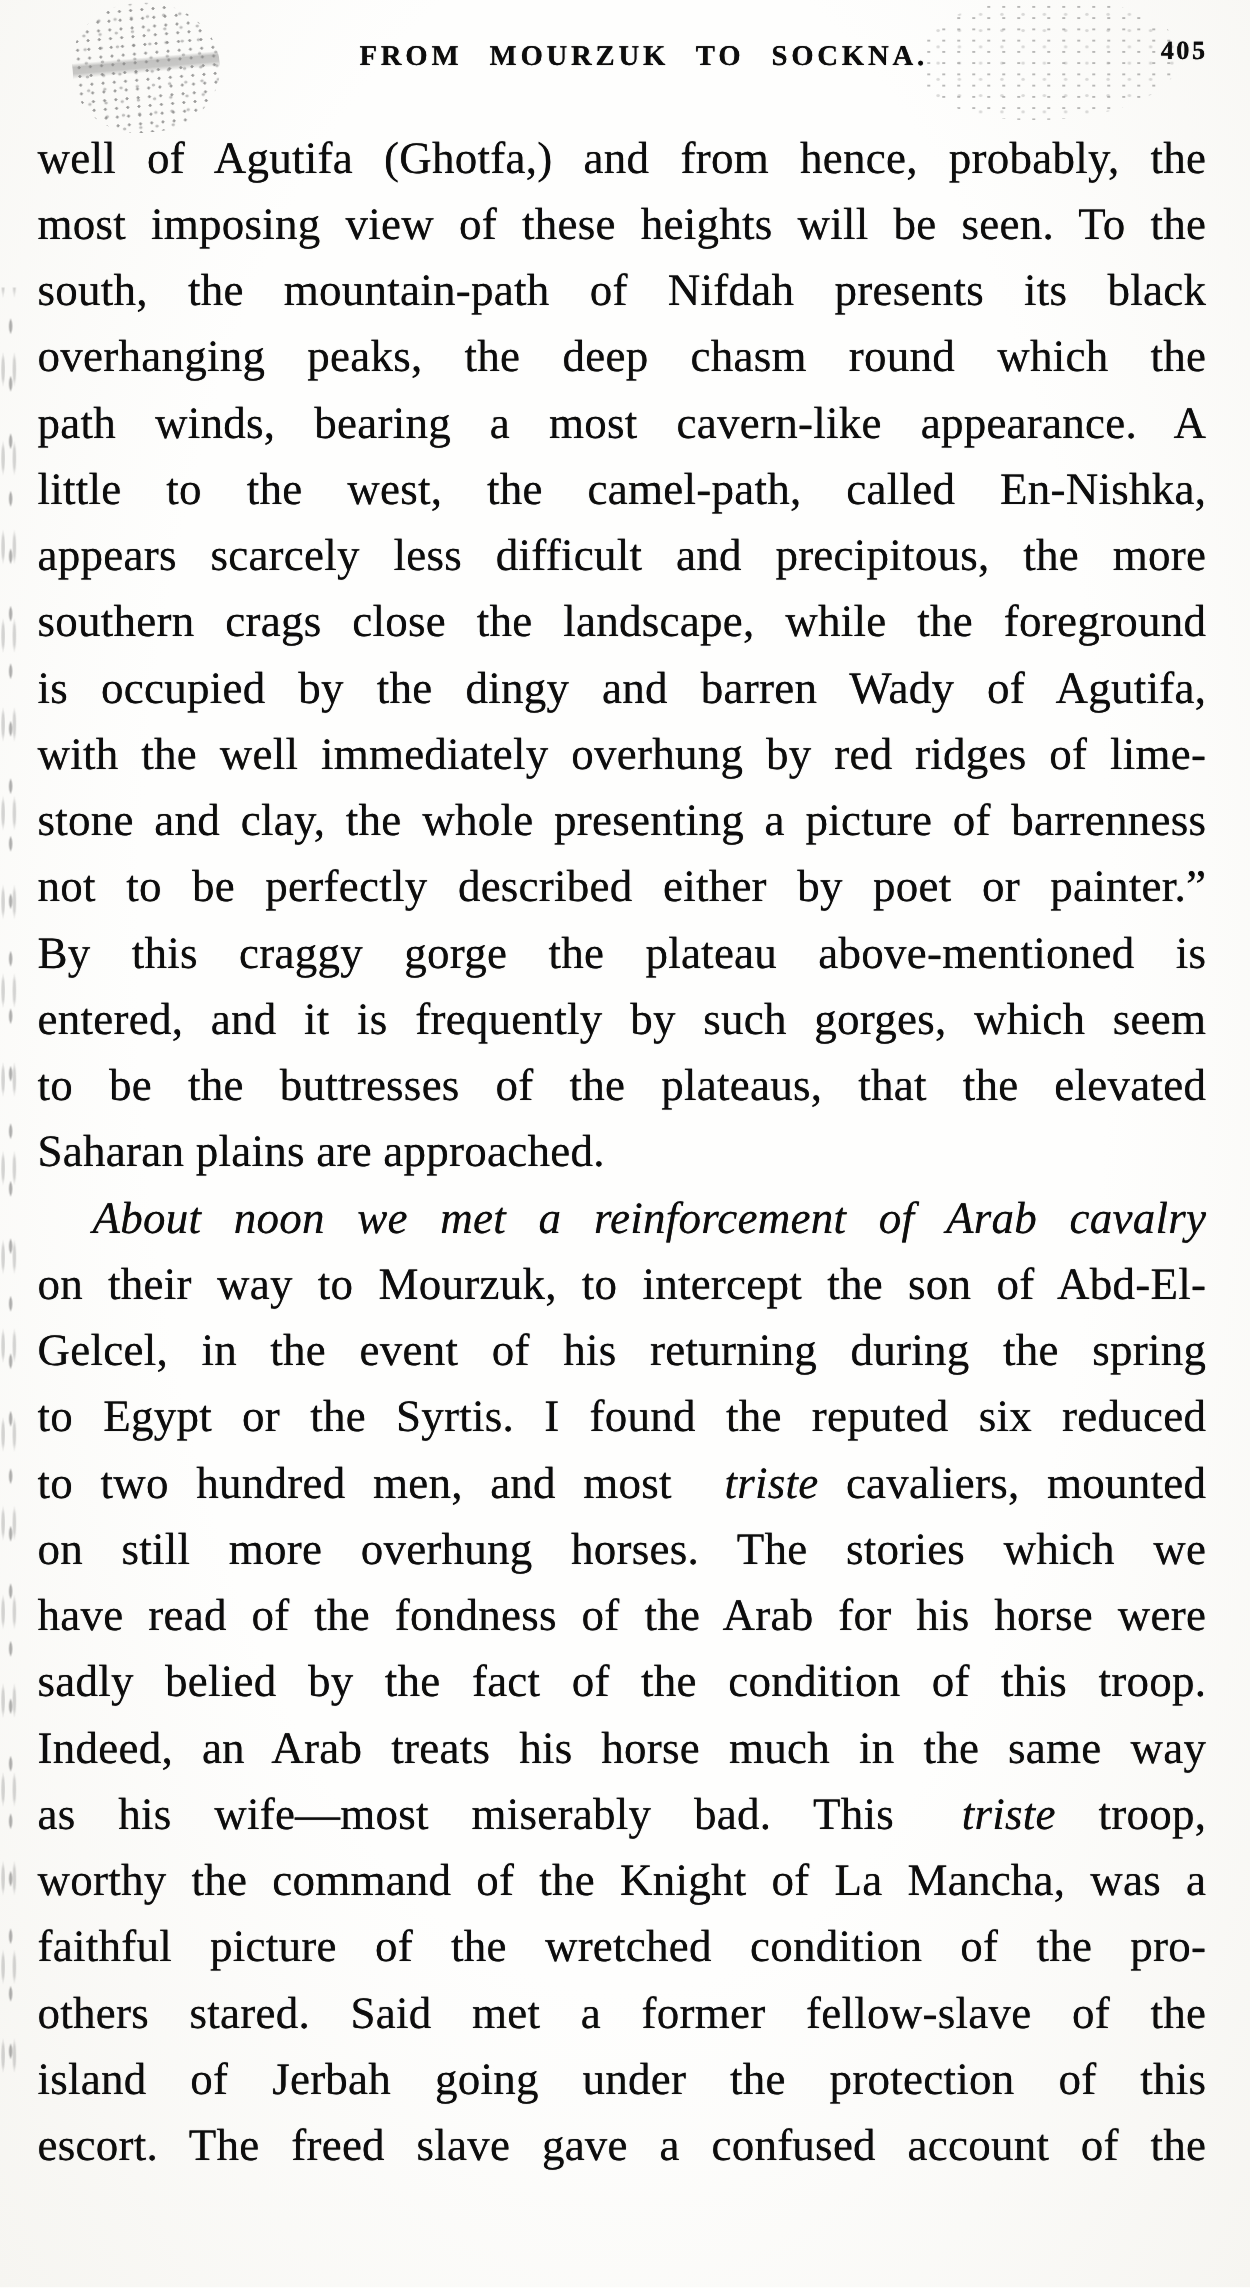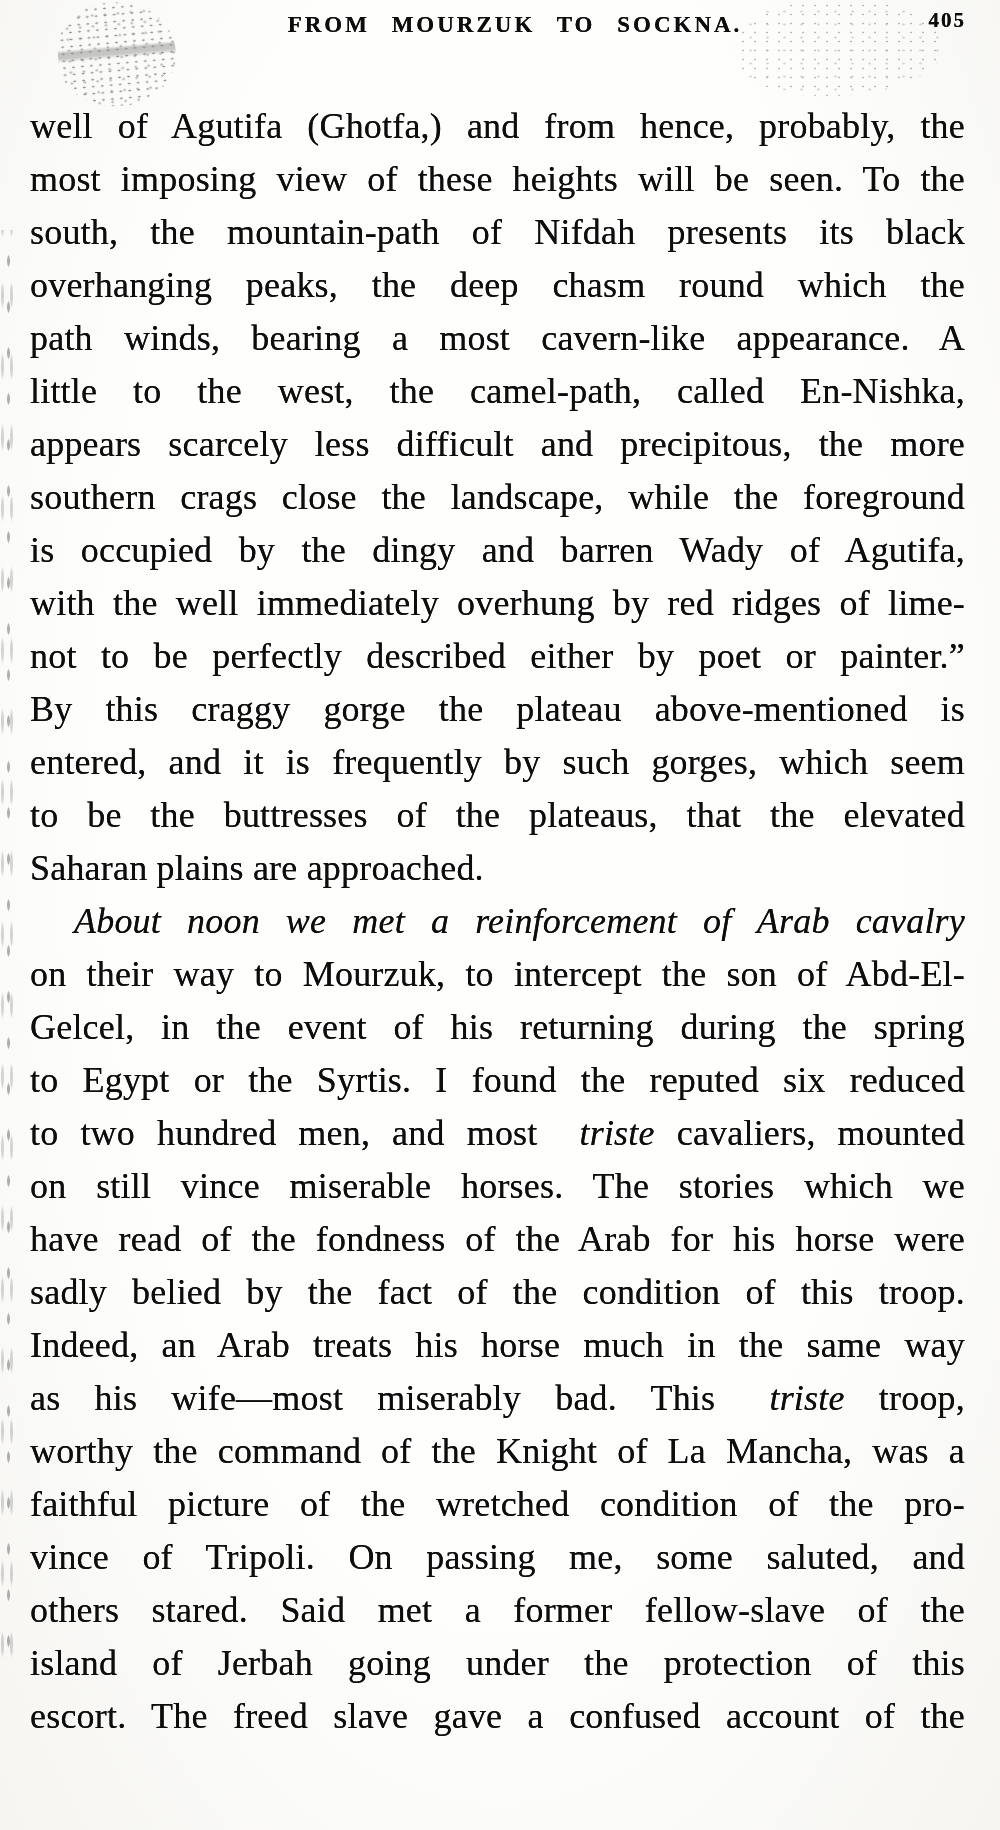--- a/index.html
+++ b/index.html
@@ -44,21 +44,21 @@
     background-image:
       radial-gradient(rgba(60,60,60,.8) 1px, transparent 1.6px),
       radial-gradient(rgba(120,120,120,.6) 1px, transparent 1.8px);
     background-size: 11px 46px, 9px 71px;
     background-position: 3px 8px, 7px 30px;
     opacity: .5;
   }
   
   .running-head {
     position: relative;
-    margin-top: 8px;
+    margin-top: 28px;
     height: 44px;
   }
   .head-title {
     position: absolute; left: 30px; right: 0; top: 4px;
     text-align: center;
     font-size: 23px; font-weight: bold;
     letter-spacing: 3px; word-spacing: 13px;
     text-shadow: 0 0 .6px rgba(0,0,0,.9);
   }
   .page-num {
@@ -104,40 +104,40 @@
       <div class="line">well of Agutifa (Ghotfa,) and from hence, probably, the</div>
       <div class="line">most imposing view of these heights will be seen.  To the</div>
       <div class="line">south, the mountain-path of Nifdah presents its black</div>
       <div class="line">overhanging peaks, the deep chasm round which the</div>
       <div class="line">path winds, bearing a most cavern-like appearance.  A</div>
       <div class="line">little to the west, the camel-path, called En-Nishka,</div>
       <div class="line">appears scarcely less difficult and precipitous, the more</div>
       <div class="line">southern crags close the landscape, while the foreground</div>
       <div class="line">is occupied by the dingy and barren Wady of Agutifa,</div>
       <div class="line">with the well immediately overhung by red ridges of lime-</div>
+      <div class="line">stone and clay, the whole presenting a picture of barrenness</div>
       <div class="line">not to be perfectly described either by poet or painter.”</div>
       <div class="line">By this craggy gorge the plateau above-mentioned is</div>
       <div class="line">entered, and it is frequently by such gorges, which seem</div>
       <div class="line">to be the buttresses of the plateaus, that the elevated</div>
       <div class="line flush">Saharan plains are approached.</div>
     </section>
 
     <section>
       <div class="line indent">About noon we met a reinforcement of Arab cavalry</div>
       <div class="line">on their way to Mourzuk, to intercept the son of Abd-El-</div>
       <div class="line">Gelcel, in the event of his returning during the spring</div>
       <div class="line">to Egypt or the Syrtis.  I found the reputed six reduced</div>
       <div class="line"><span>to two hundred men, and most </span><span class="it">triste</span><span> cavaliers, mounted</span></div>
-      <div class="line">on still vince miserable horses.  The stories which we</div>
+      <div class="line">on still more overhung horses.  The stories which we</div>
       <div class="line">have read of the fondness of the Arab for his horse were</div>
       <div class="line">sadly belied by the fact of the condition of this troop.</div>
       <div class="line">Indeed, an Arab treats his horse much in the same way</div>
       <div class="line"><span>as his wife—most miserably bad.  This </span><span class="it">triste</span><span> troop,</span></div>
       <div class="line">worthy the command of the Knight of La Mancha, was a</div>
       <div class="line">faithful picture of the wretched condition of the pro-</div>
-      <div class="line">vince of Tripoli.  On passing me, some saluted, and</div>
       <div class="line">others stared.  Said met a former fellow-slave of the</div>
       <div class="line">island of Jerbah going under the protection of this</div>
       <div class="line">escort.  The freed slave gave a confused account of the</div>
     </section>
 
   </main>
 </div>
 
 </body></html>

